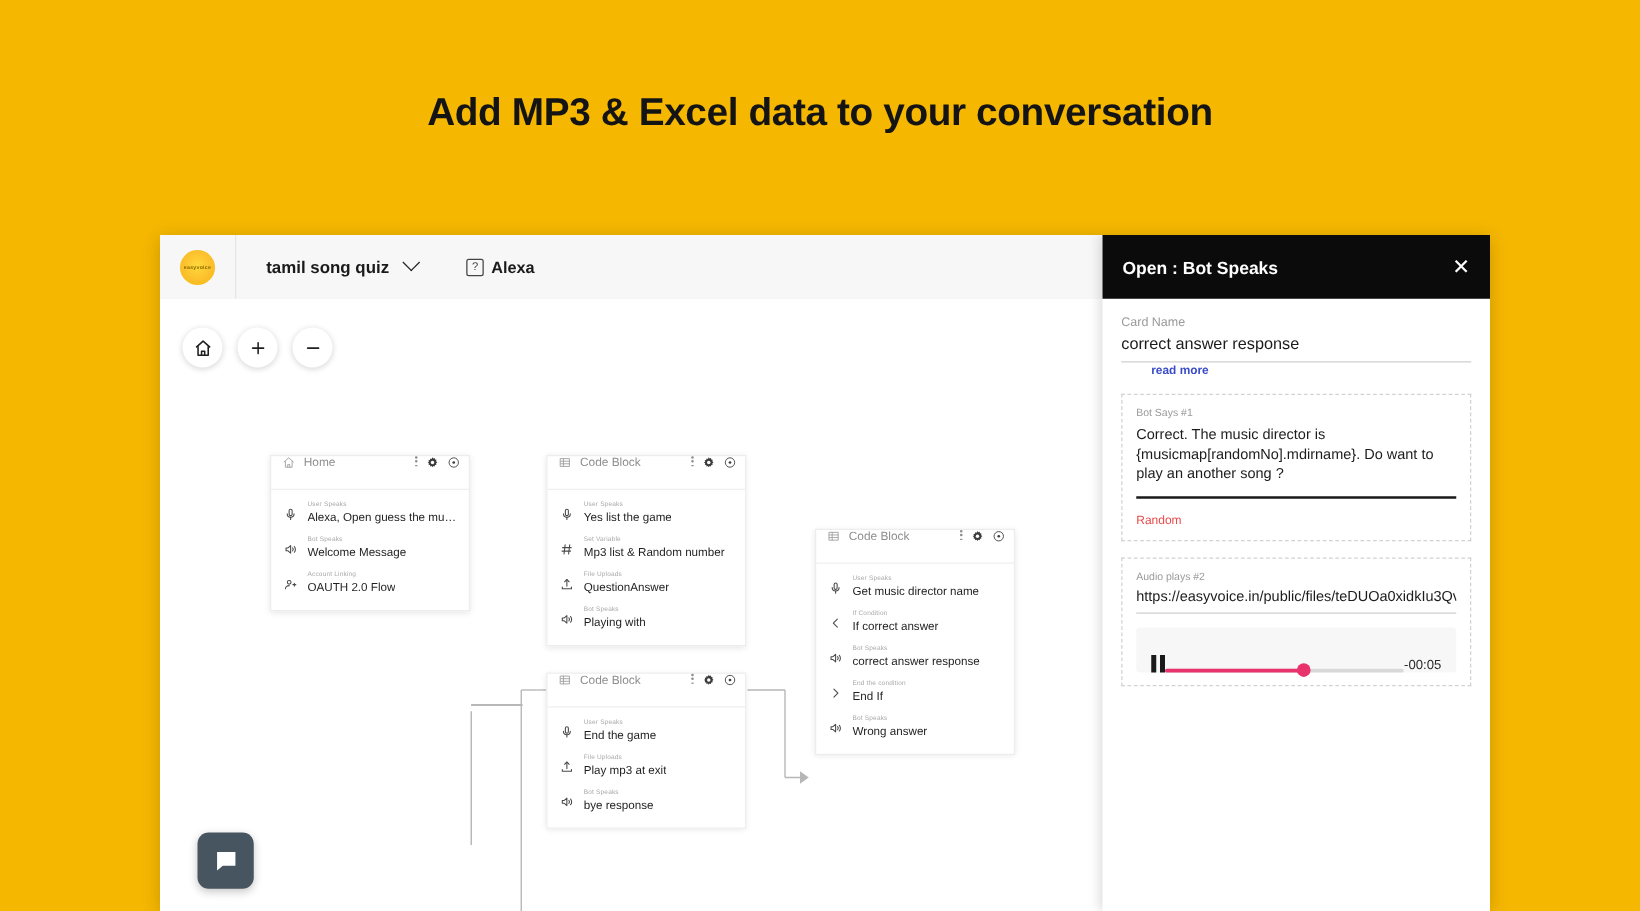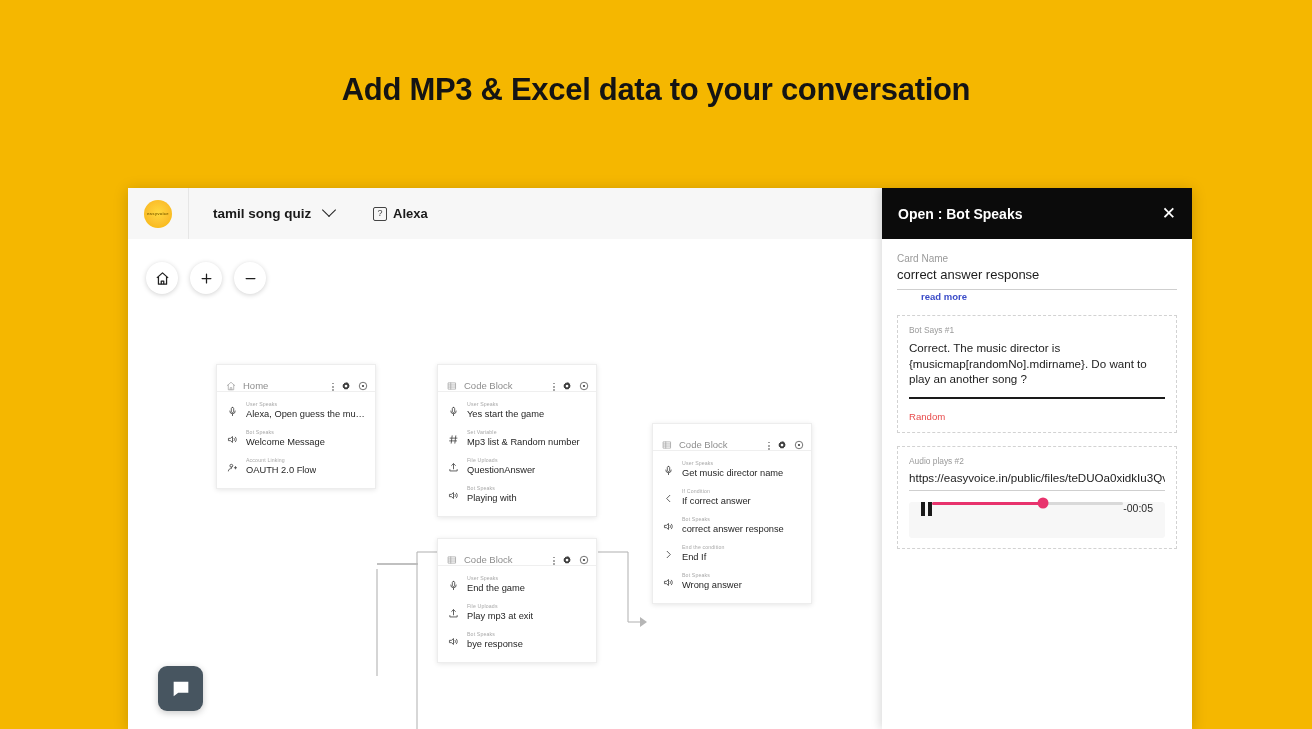--- a/index.html
+++ b/index.html
@@ -135,21 +135,21 @@
   .node {
     position: absolute;
     background: #fff;
     border: 1px solid #ededed;
     box-shadow: 0 1px 5px rgba(0,0,0,0.10);
     box-sizing: border-box;
   }
   .node-header {
     height: 26px;
     display: flex;
-    align-items: flex-end;
+    align-items: flex-start;
     padding: 0 7px 0 9px;
     border-bottom: 1px solid #efefef;
     gap: 7px;
   }
   .node-title {
     font-size: 9.5px;
     color: #8e8e8e;
     flex: 1;
     white-space: nowrap;
     overflow: hidden;
@@ -292,21 +292,21 @@
     border-bottom: 1px solid #cfcfcf;
     white-space: nowrap;
     overflow: hidden;
   }
   #audio-player {
     margin-top: 11px;
     height: 36px;
     background: #f7f7f7;
     border-radius: 3px;
     display: flex;
-    align-items: flex-start;
+    align-items: flex-end;
     padding: 0 12px;
     gap: 0;
   }
   #pause-btn { display: flex; gap: 3px; cursor: pointer; }
   #pause-btn i { display: block; width: 4px; height: 14px; background: #1a1a1a; }
   #audio-track {
     flex: 1;
     height: 3px;
     background: #d9d9d9;
     border-radius: 2px;
@@ -558,21 +558,21 @@
             <div class="node-row">
               <div class="row-icon">
                 <svg width="11" height="11" viewBox="0 0 24 24" fill="none" stroke="#4a4a4a" stroke-width="1.9" stroke-linecap="round" stroke-linejoin="round">
                   <path d="M12 3a2.6 2.6 0 0 1 2.6 2.6v6a2.6 2.6 0 0 1-5.2 0v-6A2.6 2.6 0 0 1 12 3z"></path>
                   <path d="M6 11a6 6 0 0 0 12 0"></path>
                   <path d="M12 17v4"></path>
                 </svg>
               </div>
               <div class="row-texts">
                 <div class="row-kind">User Speaks</div>
-                <div class="row-label">Yes start the game</div>
+                <div class="row-label">Yes list the game</div>
               </div>
             </div>
             <div class="node-row">
               <div class="row-icon">
                 <svg width="11" height="11" viewBox="0 0 24 24" fill="none" stroke="#4a4a4a" stroke-width="1.9" stroke-linecap="round" stroke-linejoin="round">
                   <path d="M9 4 7 20M17 4l-2 16M4.5 9h15M3.5 15h15"></path>
                 </svg>
               </div>
               <div class="row-texts">
                 <div class="row-kind">Set Variable</div>

